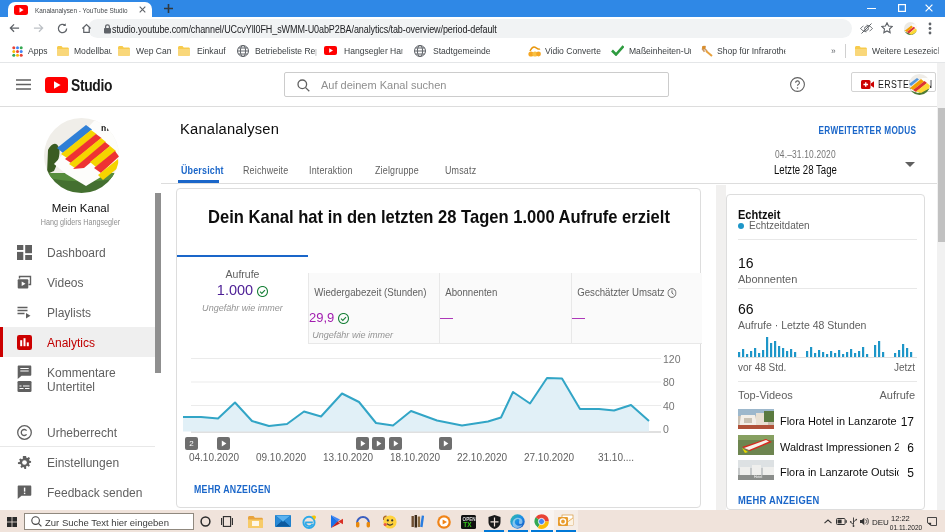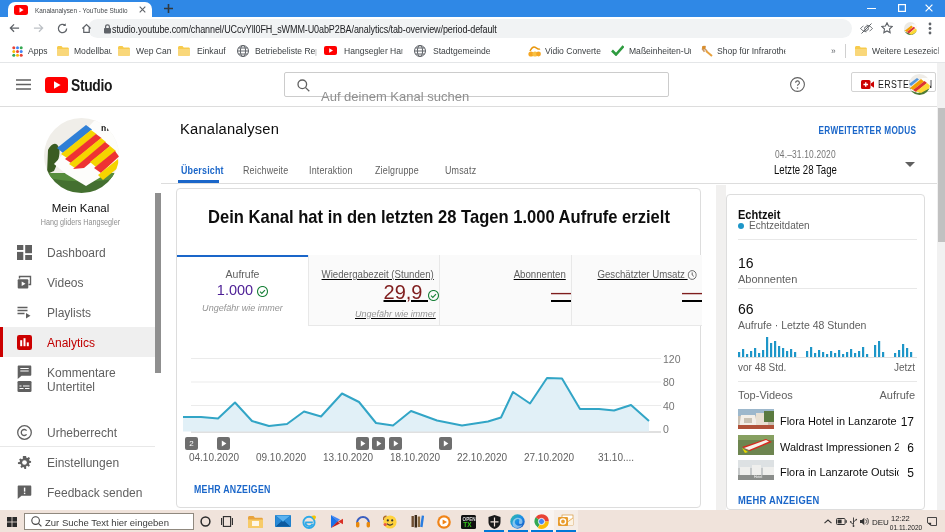--- a/index.html
+++ b/index.html
@@ -34,23 +34,23 @@
 
   
   #cbody { left:161px; top:185px; width:784px; height:325px; background:#fff; }
   #graystrip { left:716px; top:185px; width:10px; height:325px; background:#f1f0ef; }
   #maincard { left:176px; top:188px; width:525px; height:320px; background:#fff; border:1px solid #ddd; border-radius:4px;padding-left:21px; }
   #rtcard { left:726px; top:194px; width:199px; height:316px; background:#fff; border:1px solid #ddd; border-radius:4px; }
   #pgscroll { left:937px; top:63px; width:8px; height:447px; background:#f1f1f1; }
   #pgthumb { left:938px; top:108px; width:7px; height:134px; background:#c1c1c1; }
 
   
-  .mtab { position:absolute; top:66px; height:71px; border-left:1px solid #e8e8e8; border-bottom:1px solid #e8e8e8; background:#fafafa; text-align:right;text-decoration:underline; }
+  .mtab { position:absolute; top:84px; height:71px; border-left:1px solid #e8e8e8; border-bottom:1px solid #e8e8e8; background:#fafafa; text-align:left; }
   .mtab .t1 { margin-top:13px; font-size:10.5px; color:#606060; transform:scaleX(.92); }
-  .mtab .t2 { margin-top:1px; font-size:20px; color:#7f1d1d; }
+  .mtab .t2 { margin-top:12px; font-size:13px; color:#a21caf; }
   .mtab .t3 { margin-top:4px; font-size:9.5px; font-style:italic; color:#949494; transform:scaleX(.95); }
 
   
   .rdiv { position:absolute; left:11px; width:179px; border-top:1px solid #e8e8e8; }
   .gray11 { font-size:11px; color:#606060; }
 
   
   #taskbar { left:0; top:510px; width:945px; height:22px; background:#f0e3db; }
   .tuline { position:absolute; top:20px; height:2px; background:#0078d7; }
   svg { display:block; }
@@ -213,21 +213,21 @@
   <svg class="abs" style="left:45px;top:14px" width="23" height="16" viewBox="0 0 23 16">
       <rect width="23" height="16" rx="3.6" fill="#f00"></rect>
       <path d="M9 4.2v7.6l6.6-3.8z" fill="#fff"></path>
     </svg>
   <span class="abs" style="left:71px;top:13px;font-size:16.5px;font-weight:bold;color:#1a1a1a;letter-spacing:-0.4px;transform:scaleX(.84);transform-origin:0 0">Studio</span>
   <div id="searchbox">
     <svg class="abs" style="left:12px;top:6px" width="13" height="13" viewBox="0 0 13 13">
         <circle cx="5.3" cy="5.3" r="4.3" stroke="#606060" stroke-width="1.3" fill="none"></circle>
         <path d="M8.6 8.6L12.3 12.3" stroke="#606060" stroke-width="1.3"></path>
       </svg>
-    <span class="abs" style="left:36px;top:16px;font-size:13px;color:#8f8f8f">Auf deinem Kanal suchen</span>
+    <span class="abs" style="left:36px;top:6px;font-size:11px;color:#8f8f8f">Auf deinem Kanal suchen</span>
   </div>
   <svg class="abs" style="left:790px;top:14px" width="15" height="15" viewBox="0 0 15 15">
       <circle cx="7.5" cy="7.5" r="6.9" stroke="#606060" stroke-width="1.1" fill="none"></circle>
       <path d="M5.6 5.8a1.9 1.9 0 1 1 2.7 1.7c-0.6 0.3-0.8 0.7-0.8 1.3" stroke="#606060" stroke-width="1.1" fill="none"></path>
       <circle cx="7.5" cy="11" r="0.8" fill="#606060"></circle>
     </svg>
   <div id="erstellen">
     <svg class="abs" style="left:9px;top:6.5px" width="13" height="9" viewBox="0 0 13 9">
         <rect width="9.5" height="9" rx="1.5" fill="#c00"></rect>
         <path d="M13 1.2v6.6L9.8 5.5v-2z" fill="#c00"></path>

